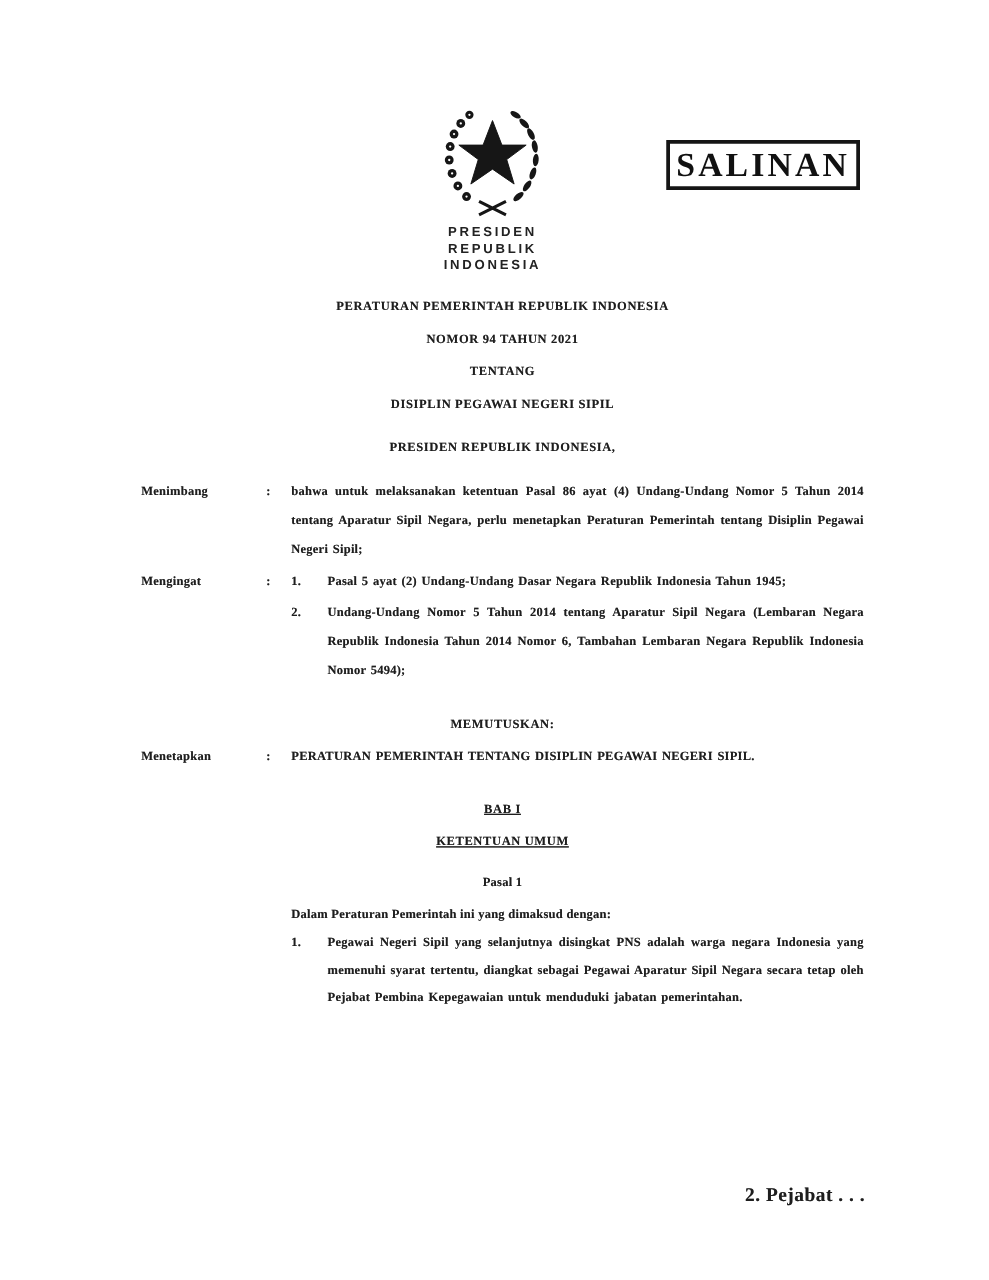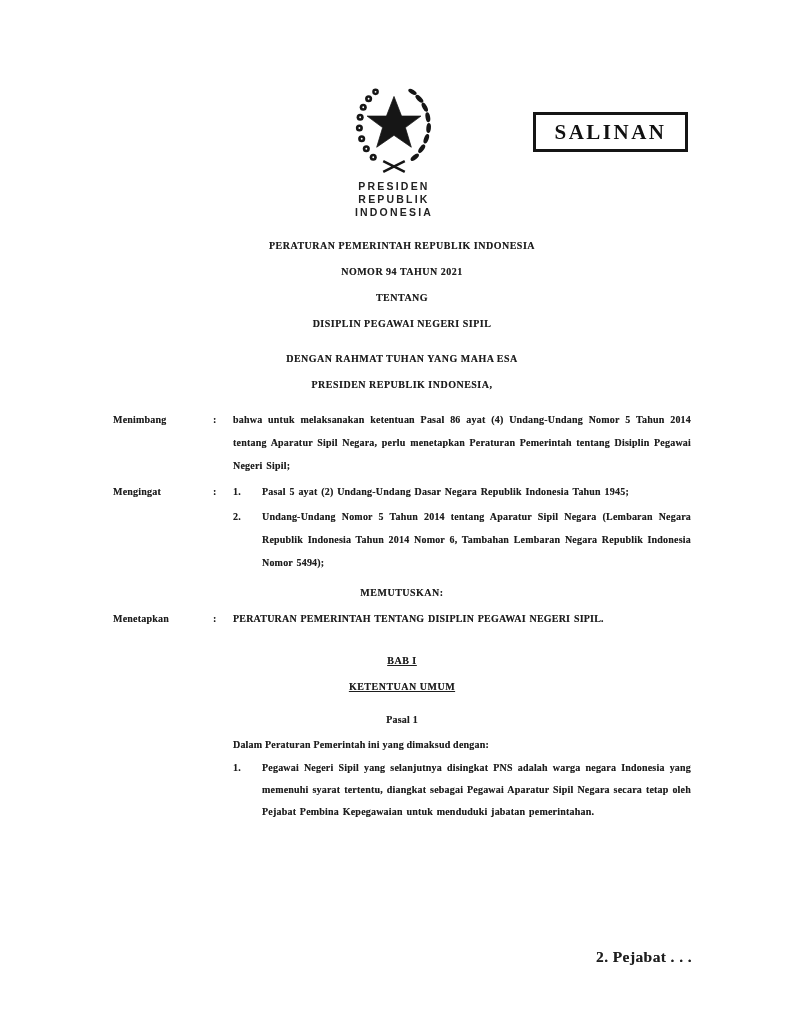--- a/index.html
+++ b/index.html
@@ -10,21 +10,21 @@
   .page{position:absolute;inset:0;background:#fff;}
 
   
   .seal-wrap{position:absolute;left:324px;top:78px;width:140px;text-align:center;}
   .seal-svg{width:112px;height:100px;display:block;margin:0 auto;}
   .seal-caption{margin-top:2px;font-family:"Liberation Sans", sans-serif;
     font-size:10.5px;font-weight:bold;letter-spacing:2.2px;line-height:13px;color:#222;}
   .stamp{
     position:absolute;left:533px;top:112px;width:149px;height:34px;
     border:3px solid #151515;display:flex;align-items:center;justify-content:center;
-    font-size:21px;font-weight:bold;letter-spacing:2.5px;color:#111;
+    font-size:27px;font-weight:bold;letter-spacing:2.5px;color:#111;
   }
 
   
   .content{
     position:absolute;left:113px;top:233px;width:578px;
     font-size:10px;font-weight:bold;letter-spacing:0.2px;
     text-shadow:0 0 0.3px rgba(30,30,30,0.55);
   }
   .centered{text-align:center;}
   .title-block div{line-height:26px;letter-spacing:0.5px;}
@@ -34,21 +34,21 @@
   .clause{display:grid;grid-template-columns:94px 26px 1fr;margin-top:10px;}
   .clause .c-label{line-height:23px;}
   .clause .c-colon{line-height:23px;text-align:left;padding-left:6px;}
   .c-body{line-height:23px;text-align:justify;word-spacing:1px;}
 
   .num-list .n-item{display:grid;grid-template-columns:29px 1fr;}
   .num-list .n-item + .n-item{margin-top:2px;}
   .n-num{line-height:23px;}
 
   .mengingat{margin-top:3px;}
-  .memutuskan{margin-top:7px;line-height:23px;letter-spacing:0.5px;}
+  .memutuskan{margin-top:20px;line-height:23px;letter-spacing:0.5px;}
   .menetapkan{margin-top:3px;}
   .bab-block{margin-top:18px;text-decoration:underline;}
   .bab-block div{line-height:26px;letter-spacing:0.5px;}
   .pasal-head{margin-top:8px;line-height:23px;}
   .pasal-body{margin-left:120px;width:458px;margin-top:2px;}
   .pasal-intro{line-height:23px;text-align:left;font-family:Liberation Serif, serif;}
   .pasal-list{margin-top:1px;}
   .pasal-list .c-body,.pasal-list .n-num{line-height:22px;}
 
   .catchword{
@@ -113,21 +113,20 @@
   <div class="content">
 
     <div class="title-block centered">
       <div>PERATURAN PEMERINTAH REPUBLIK INDONESIA</div>
       <div>NOMOR 94 TAHUN 2021</div>
       <div>TENTANG</div>
       <div>DISIPLIN PEGAWAI NEGERI SIPIL</div>
     </div>
 
     <div class="preamble-block centered">
-      <div>DENGAN RAHMAT TUHAN YANG MAHA ESA</div>
       <div>PRESIDEN REPUBLIK INDONESIA,</div>
     </div>
 
     <div class="clause">
       <div class="c-label">Menimbang</div>
       <div class="c-colon">:</div>
       <div class="c-body">bahwa untuk melaksanakan ketentuan Pasal 86 ayat (4) Undang-Undang Nomor 5 Tahun 2014 tentang Aparatur Sipil Negara, perlu menetapkan Peraturan Pemerintah tentang Disiplin Pegawai Negeri Sipil;</div>
     </div>
 
     <div class="clause mengingat">

